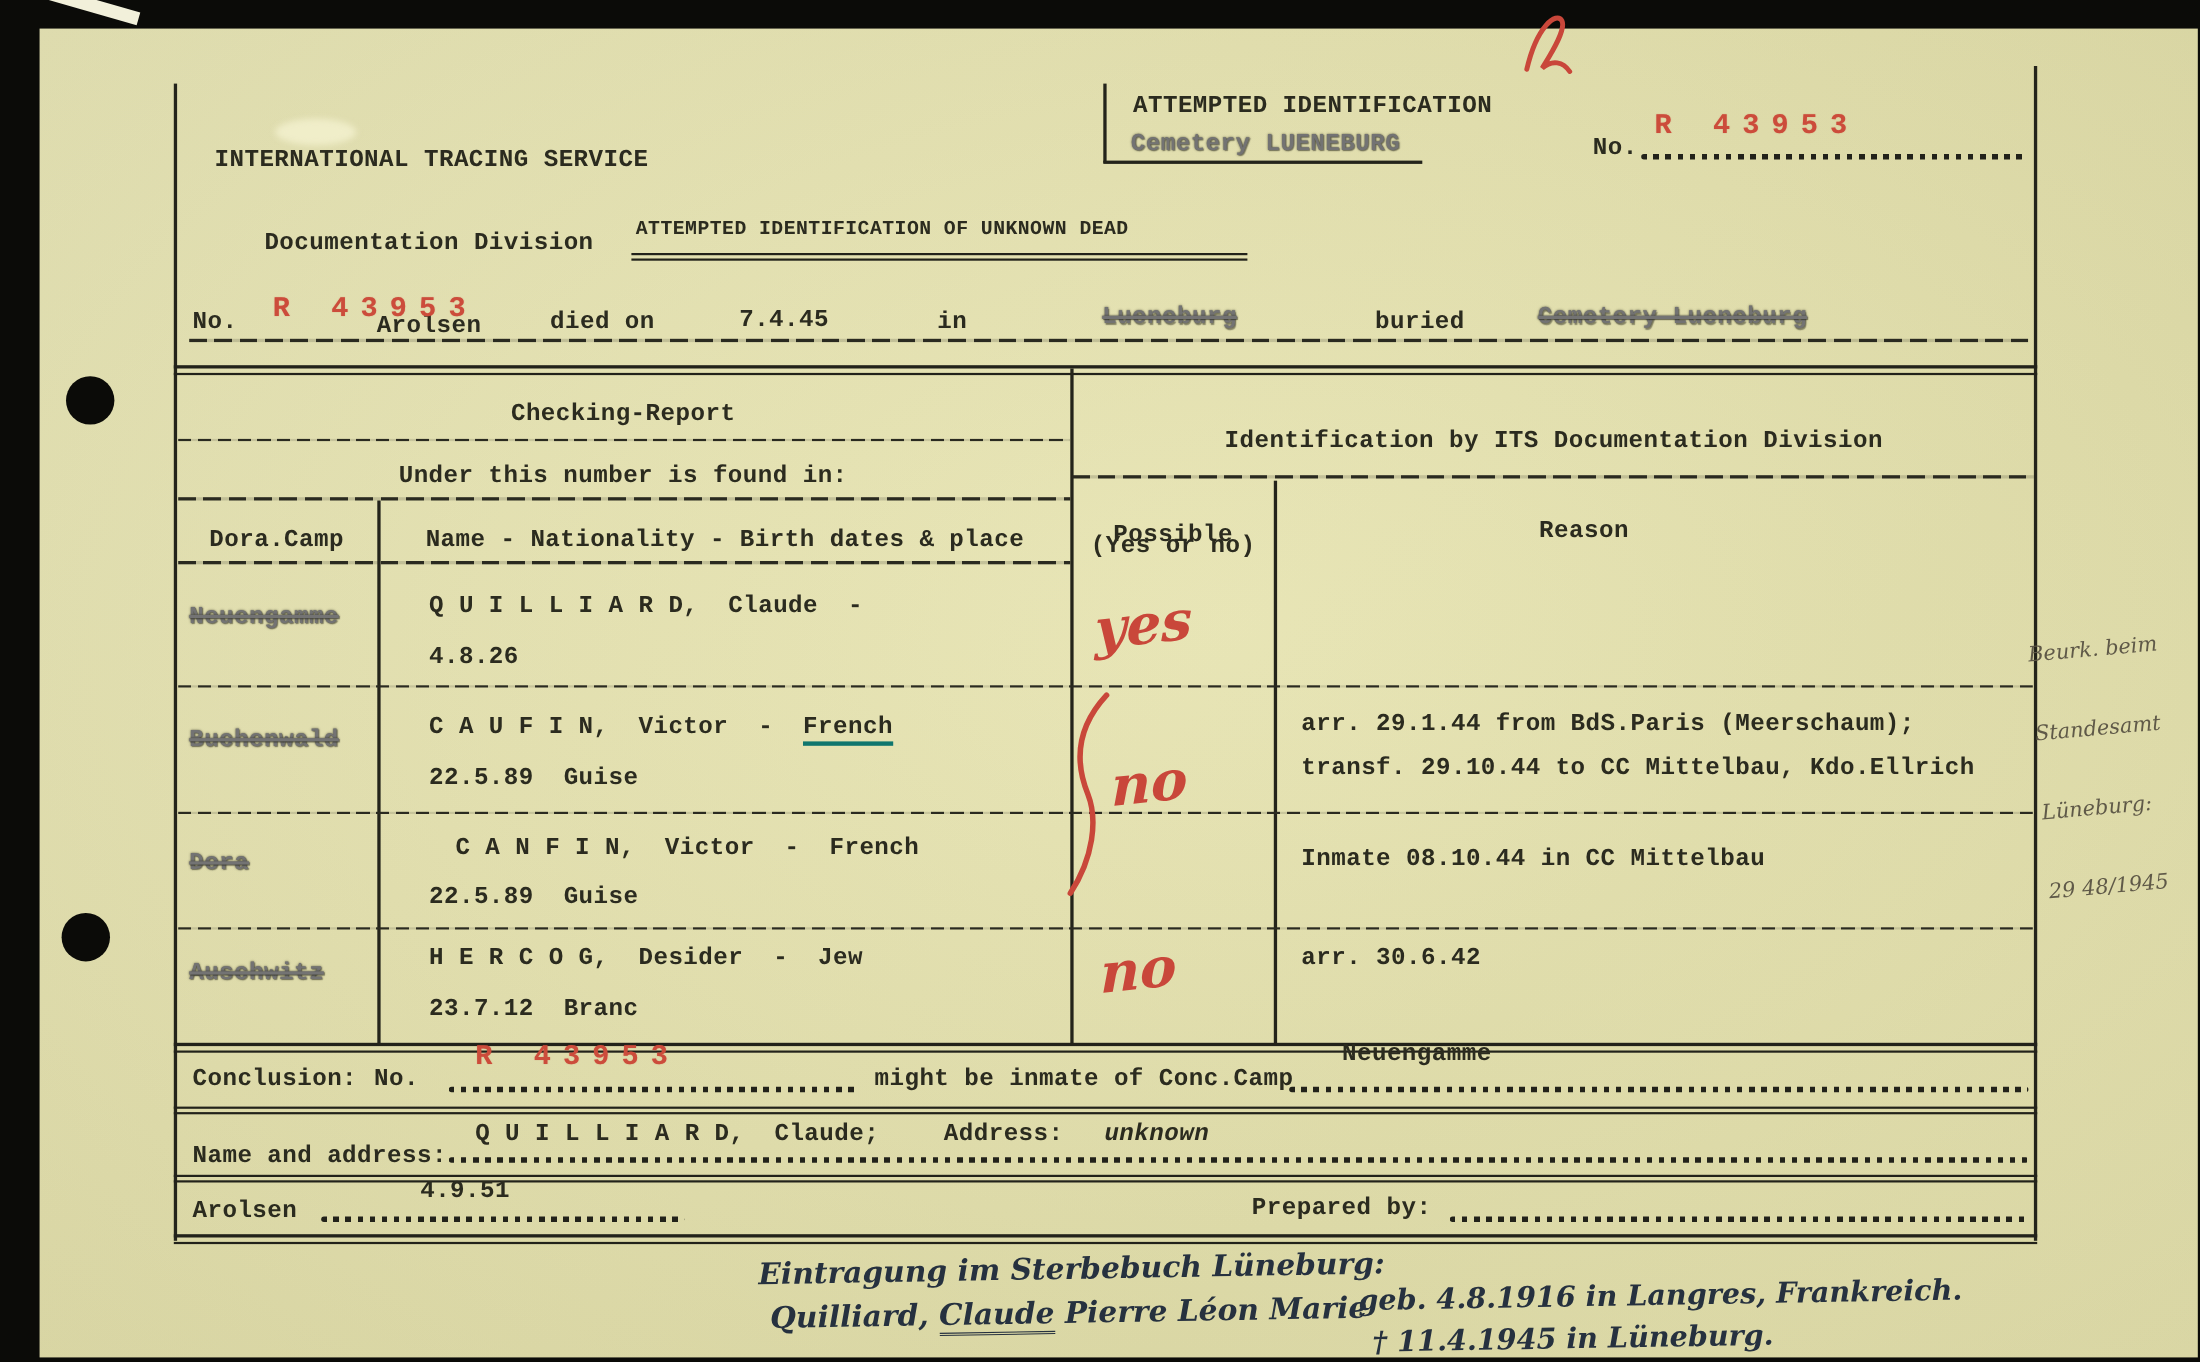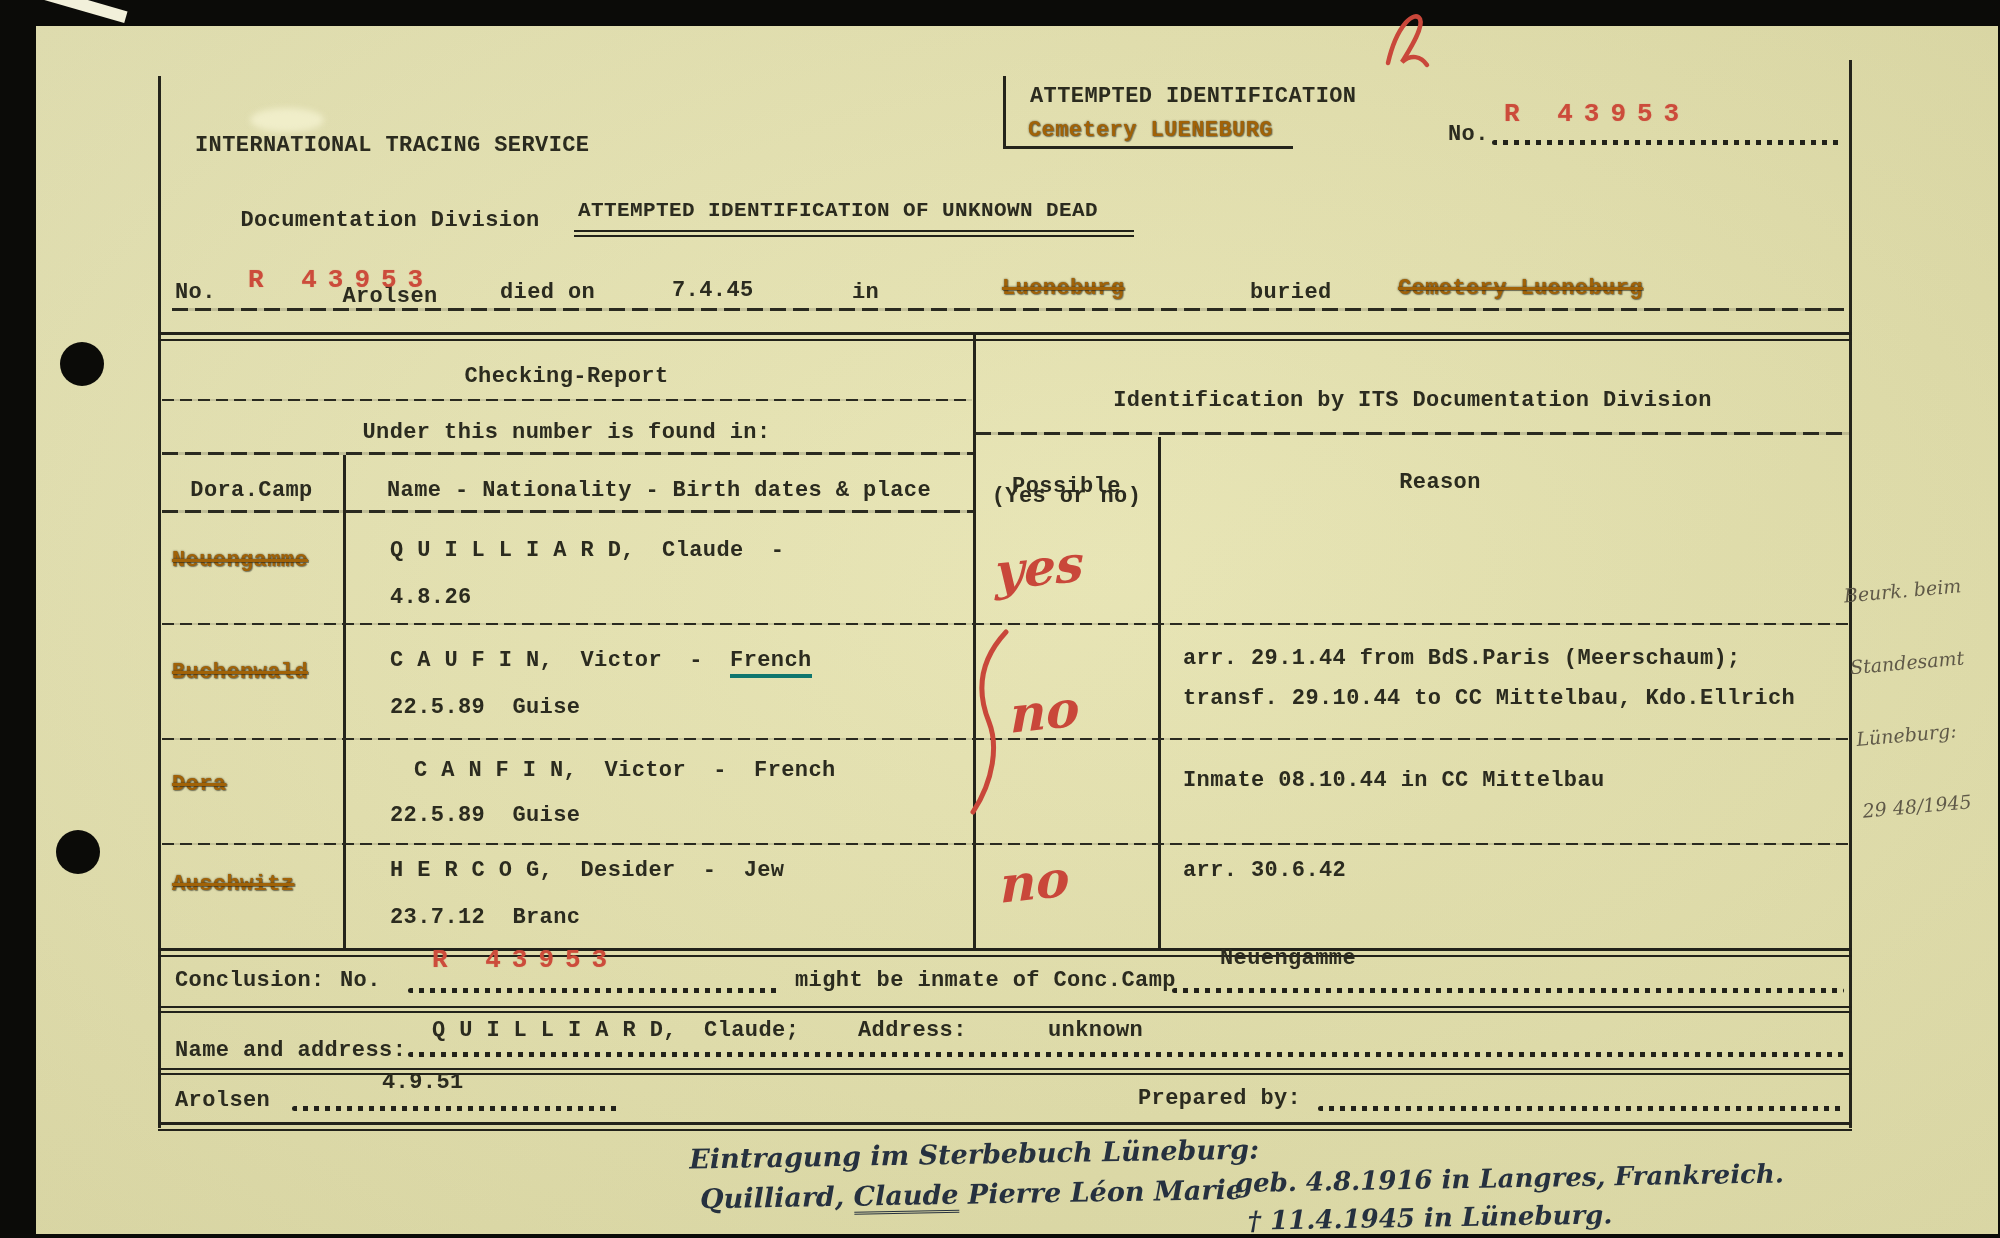--- a/index.html
+++ b/index.html
@@ -5,21 +5,21 @@
   html,body{margin:0;padding:0;}
   body{width:2000px;height:1238px;position:relative;overflow:hidden;background:#0b0b08;
        font-family:"Liberation Mono","DejaVu Sans Mono",monospace;}
   .paper{position:absolute;left:36px;top:26px;width:1962px;height:1208px;
          background:linear-gradient(135deg,#ebe9bb 0%,#e7e4b2 35%,#e3e0ac 70%,#e6e3b0 100%);}
   .vignette{position:absolute;inset:0;pointer-events:none;
          background:radial-gradient(ellipse at 55% 45%, rgba(255,255,240,0.10) 0%, rgba(90,85,40,0.10) 100%);}
   .t{position:absolute;color:#2b2b1f;font-size:22px;font-weight:600;letter-spacing:.4px;
      white-space:pre;line-height:1.15;}
   .ctr{text-align:center;}
-  .stamp{font-weight:700;color:#a16207;text-shadow:0 0 2px rgba(40,40,28,.75),1px 1px 1px rgba(40,40,28,.45);filter:blur(.3px);}
+  .stamp{font-weight:700;color:#737373;text-shadow:0 0 2px rgba(40,40,28,.75),1px 1px 1px rgba(40,40,28,.45);filter:blur(.3px);}
   .strike{text-decoration:line-through;text-decoration-thickness:3px;}
   .redtype{color:#cc4c3b;font-weight:700;letter-spacing:11px;font-size:26px;text-shadow:0 0 1px rgba(204,76,59,.5);}
   .redhand{position:absolute;color:#c9473a;font-family:"DejaVu Serif",serif;font-style:italic;
            font-weight:700;font-size:50px;transform:rotate(-6deg) skewX(-6deg);}
   .hand{position:absolute;color:#26313f;font-family:"DejaVu Serif",serif;font-style:italic;
         font-weight:600;white-space:pre;}
   .pencil{position:absolute;color:#5f5948;font-family:"DejaVu Serif",serif;font-style:italic;
           font-size:19px;line-height:24px;white-space:pre;}
   .vline{position:absolute;width:3px;background:#24241b;}
   .hline{position:absolute;height:0;border-top:3px solid #24241b;}
@@ -59,21 +59,21 @@
 
 <div class="t" style="left:1030px;top:84px;">ATTEMPTED IDENTIFICATION</div>
 <div class="t stamp" style="left:1028px;top:118px;">Cemetery LUENEBURG</div>
 <div class="t" style="left:1448px;top:122px;">No.</div>
 <div class="t redtype" style="left:1504px;top:100px;">R 43953</div>
 <div class="dots" style="left:1492px;top:140px;width:348px;"></div>
 <svg style="position:absolute;left:1378px;top:8px;" width="55" height="62" viewBox="0 0 55 62">
   <path d="M 10 55 C 19 16, 37 2, 42 11 C 46 20, 30 44, 24 54 C 33 46, 43 48, 49 57" fill="none" stroke="#c9473a" stroke-width="4.5" stroke-linecap="round"></path>
 </svg>
 
-<div class="t" style="left:578px;top:199px;font-size:21px;">ATTEMPTED IDENTIFICATION OF UNKNOWN DEAD</div>
+<div class="t" style="left:578px;top:199px;font-size:18px;">ATTEMPTED IDENTIFICATION OF UNKNOWN DEAD</div>
 <div class="hline2thin" style="left:574px;top:230px;width:560px;"></div>
 
 <div class="t" style="left:175px;top:280px;">No.</div>
 <div class="t redtype" style="left:248px;top:266px;">R 43953</div>
 <div class="t" style="left:500px;top:280px;">died on</div>
 <div class="t" style="left:672px;top:278px;">7.4.45</div>
 <div class="t" style="left:852px;top:280px;">in</div>
 <div class="t stamp strike" style="left:1002px;top:276px;">Lueneburg</div>
 <div class="t" style="left:1250px;top:280px;">buried</div>
 <div class="t stamp strike" style="left:1398px;top:276px;">Cemetery Lueneburg</div>
@@ -135,21 +135,21 @@
 <div class="t" style="left:340px;top:968px;">No.</div>
 <div class="t redtype" style="left:432px;top:946px;">R 43953</div>
 <div class="dots" style="left:408px;top:988px;width:372px;"></div>
 <div class="t" style="left:795px;top:968px;">might be inmate of Conc.Camp</div>
 <div class="t" style="left:1220px;top:946px;">Neuengamme</div>
 <div class="dots" style="left:1172px;top:988px;width:672px;"></div>
 <div class="hline2thin" style="left:158px;top:1006px;width:1694px;"></div>
 
 <div class="t" style="left:432px;top:1018px;">Q U I L L I A R D,  Claude;</div>
 <div class="t" style="left:858px;top:1018px;">Address:</div>
-<div class="t" style="left:1048px;top:1018px;">unknown</div>
+<div class="t" style="left:1004px;top:1018px;font-style:italic;">unknown</div>
 <div class="t" style="left:175px;top:1038px;">Name and address:</div>
 <div class="dots" style="left:408px;top:1052px;width:1436px;"></div>
 <div class="hline2thin" style="left:158px;top:1068px;width:1694px;"></div>
 
 <div class="t" style="left:175px;top:1088px;">Arolsen</div>
 <div class="t" style="left:382px;top:1070px;">4.9.51</div>
 <div class="dots" style="left:292px;top:1106px;width:330px;"></div>
 <div class="t" style="left:1138px;top:1086px;">Prepared by:</div>
 <div class="dots" style="left:1318px;top:1106px;width:528px;"></div>
 <div class="hline2" style="left:158px;top:1122px;width:1694px;"></div>

